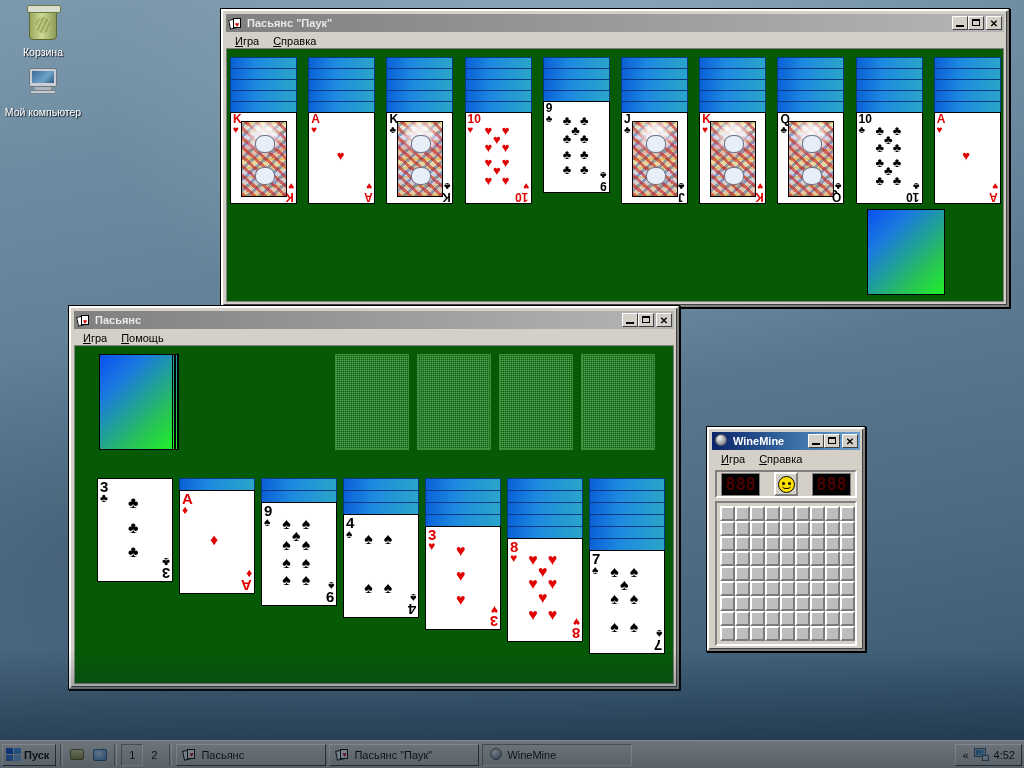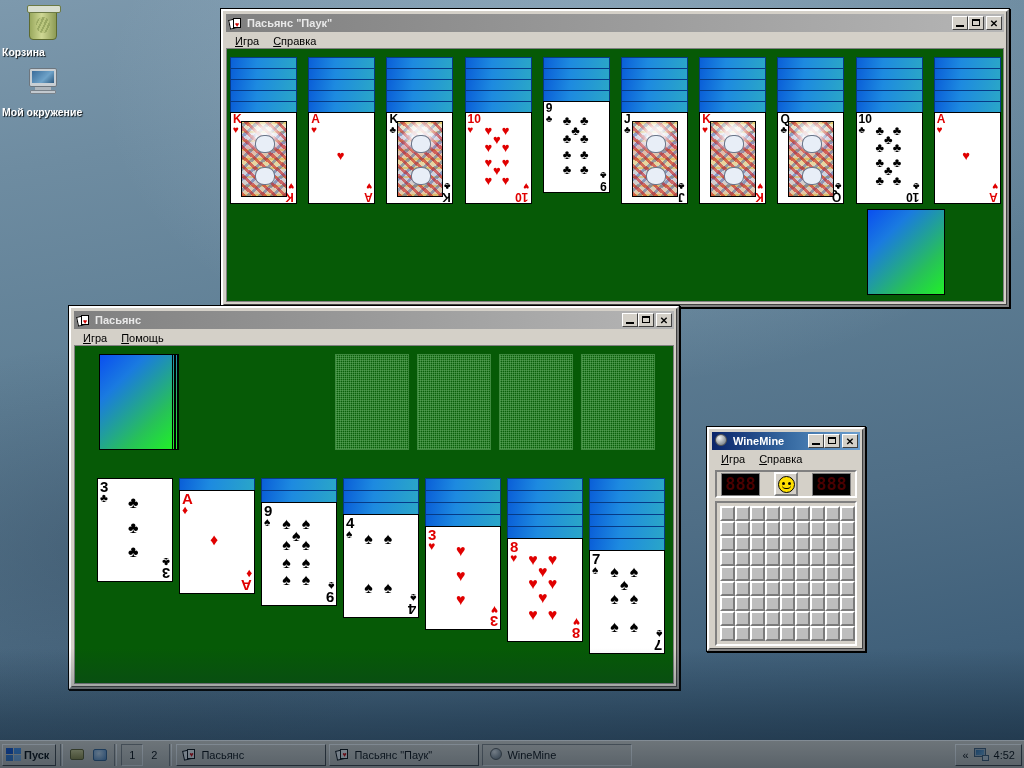--- a/index.html
+++ b/index.html
@@ -18,21 +18,21 @@
       radial-gradient(ellipse 700px 420px at 58% 12%, rgba(190,210,225,.38), rgba(190,210,225,0) 70%),
       radial-gradient(ellipse 500px 300px at 12% 72%, rgba(40,60,80,.35), rgba(40,60,80,0) 70%),
       linear-gradient(170deg,#7d99ad 0%, #6e8ca1 18%, #5f7f95 42%, #4f6e86 68%, #40607a 86%, #35536c 100%);
   }
   #desktop:after{
     content:""; position:absolute; left:0; right:0; bottom:0; height:120px;
     background:linear-gradient(180deg, rgba(18,38,56,0) 0%, rgba(18,38,56,.45) 60%, rgba(14,30,46,.62) 100%);
   }
   
   .dicons{ position:absolute; left:0; top:6px; width:86px; }
-  .dicon{ width:86px; margin-bottom:10px; text-align:left; cursor:default;font-weight:bold; }
+  .dicon{ width:86px; margin-bottom:10px; text-align:center; cursor:default; }
   .dicon .glyph{ width:40px; height:36px; margin:0 auto 2px; position:relative; }
   .dicon .lbl{
     color:#fff; font-size:10.5px; line-height:12px;
     text-shadow:1px 1px 1px rgba(0,0,0,.85);
     display:block; padding:0 2px;
   }
   
   .ic-bin{ width:28px;height:32px;margin:2px auto 0;background:linear-gradient(90deg,#9aa95e,#cfd894 45%,#8d9b55);
            border:1px solid #5d6a2f; border-radius:2px 2px 4px 4px; position:relative;}
   .ic-bin:before{content:"";position:absolute;left:-3px;top:-4px;width:32px;height:6px;background:#d9dfd0;border:1px solid #6c7a45;border-radius:2px;}
@@ -231,21 +231,21 @@
     <div class="dicon">
       <div class="glyph">
         <div class="ic-pc">
             <div class="mon"></div>
             <div class="scr"></div>
             <div class="base"></div>
             <div class="ft"></div>
           </div>
       </div>
       <span class="lbl">Мой
-окружение</span>
+компьютер</span>
     </div>
   </div>
 
   <div class="win" id="spider">
    <div class="frame">
         <div class="frame2">
     <div class="tbar inactive">
       <div class="tico ico-cards ico-spider">
         <div class="c1"></div>
               <div class="c2"></div>

